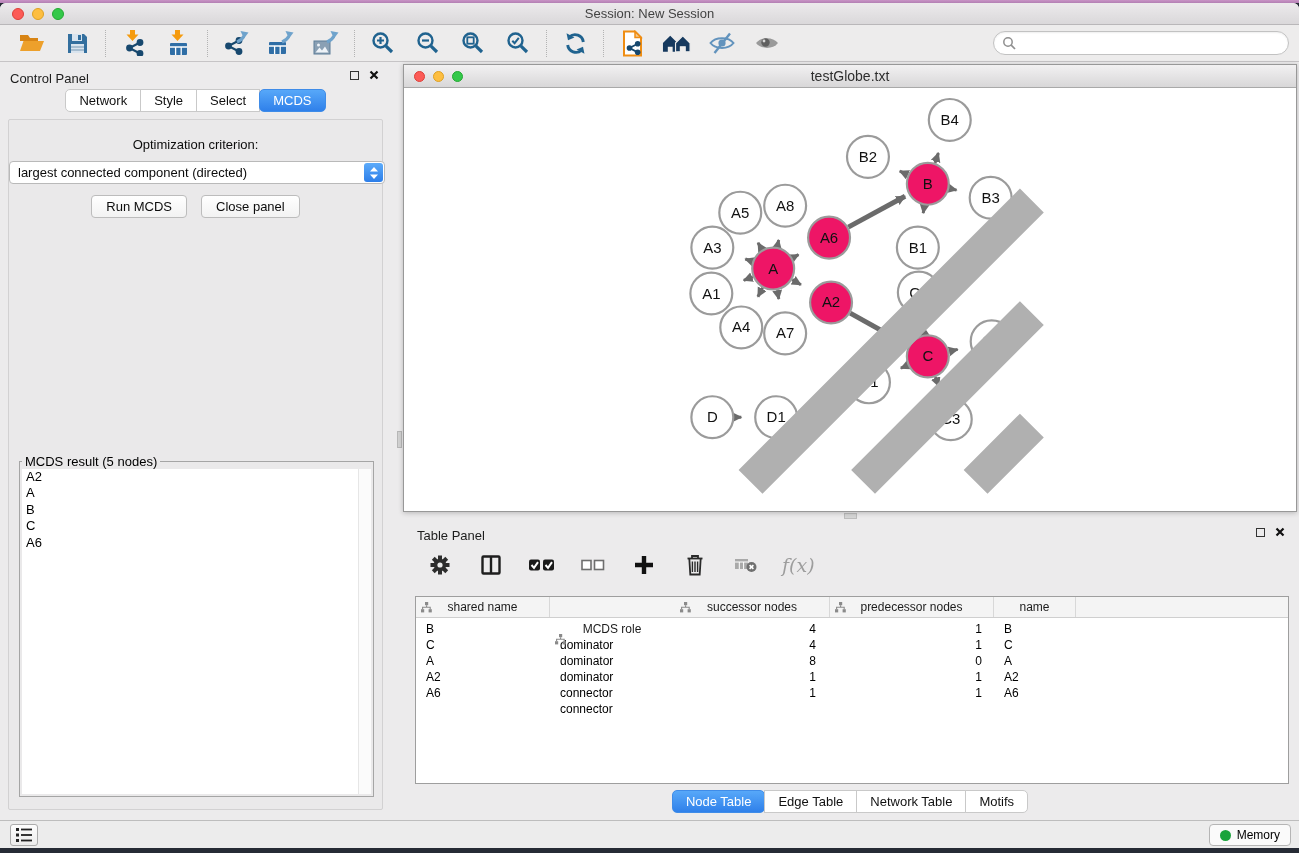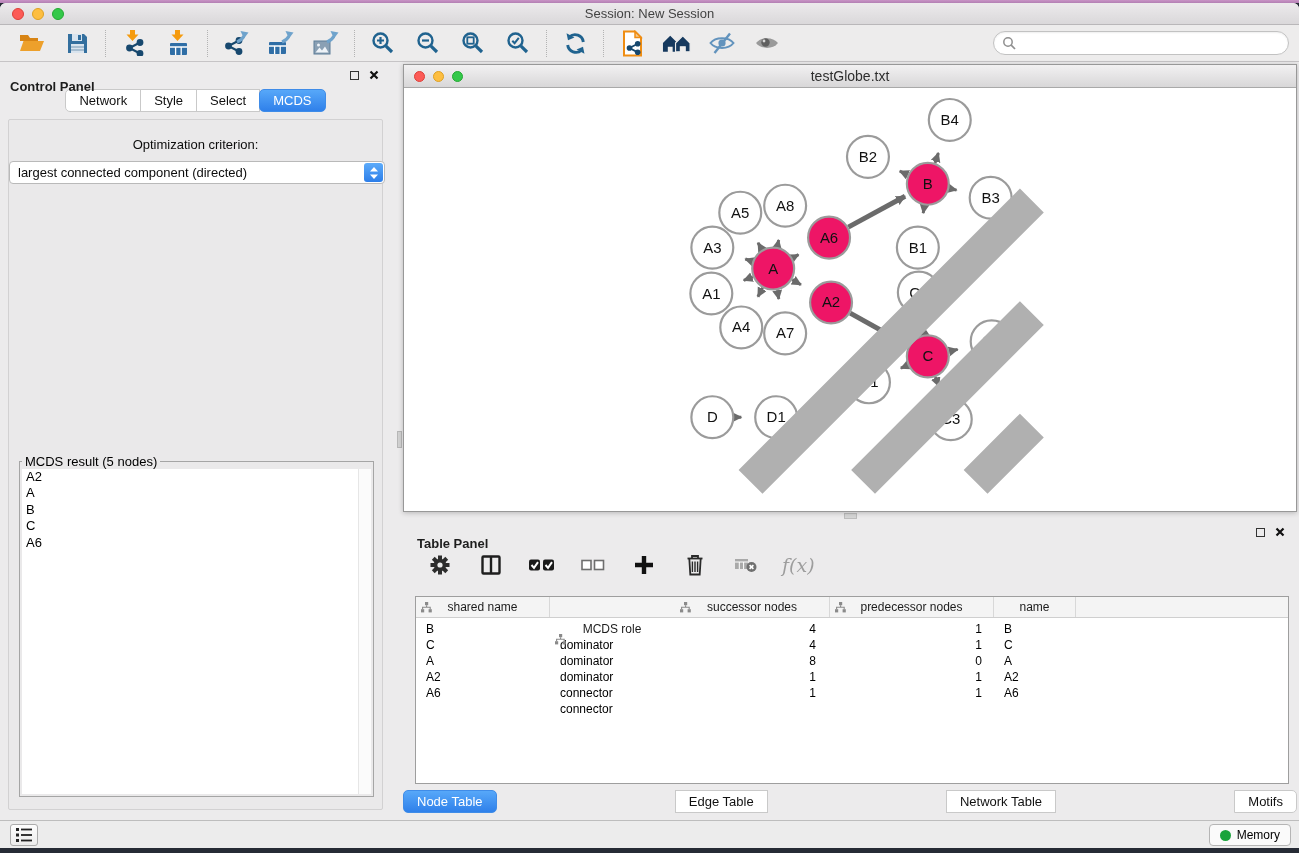--- a/index.html
+++ b/index.html
@@ -32,21 +32,21 @@
             display:flex; align-items:center; padding-left:8px;
             box-shadow:inset 0 1px 2px rgba(0,0,0,.07); }
   .search input { border:none; outline:none; flex:1; height:20px; font-size:12px; background:transparent; }
 
   
   .workspace { position:absolute; top:60px; left:0; right:0; bottom:28px; }
 
   
   .control-panel { position:absolute; left:0; top:0; width:391px; height:100%; }
   .cp-header { height:26px; position:relative; }
-  .panel-title { position:absolute; left:10px; top:16px; font-size:13px; color:#1d1d1d;font-weight:bold; }
+  .panel-title { position:absolute; left:10px; top:8px; font-size:13px; color:#1d1d1d; }
   .win-btns { position:absolute; right:12px; top:7px; display:flex; gap:10px; align-items:center; }
   .float-icon { width:9px; height:9px; border:1.5px solid #333; display:inline-block; }
   .tabs { display:flex; justify-content:center; }
   .tab { padding:3px 13px; font-size:13px; color:#111; background:#fff;
          border:1px solid #c9c9c9; margin-left:-1px; cursor:pointer; }
   .tab:first-child { border-radius:5px 0 0 5px; margin-left:0; }
   .tab:last-child { border-radius:0 5px 5px 0; }
   .tab.active { background:linear-gradient(#57a8f9,#2f80ea); color:#fff;
                 border-color:#3f8ce8; border-radius:5px; }
   .cp-body { position:absolute; left:8px; right:8px; top:56px; bottom:10px;
@@ -97,21 +97,21 @@
   .th { position:relative; display:flex; align-items:center; justify-content:center;
         border-right:1px solid #d8d8d8; font-size:12px; color:#1c1c1c; }
   .th .hicon { position:absolute; left:5px; top:5px; }
   .c0 { width:134px; } .c1 { width:125px;margin-top:32px; } .c2 { width:155px; }
   .c3 { width:164px; } .c4 { width:82px; }
   .tbody { padding-top:3px; }
   .tr { display:flex; height:16px; align-items:center; font-size:12px; color:#000; }
   .td.c0, .td.c1, .td.c4 { padding-left:10px; }
   .td.c2 { text-align:right; padding-right:14px; }
   .td.c3 { text-align:right; padding-right:12px; }
-  .tp-tabs { position:absolute; bottom:7px; left:0; right:0; display:flex; justify-content:space-between; }
+  .tp-tabs { position:absolute; bottom:7px; left:0; right:0; display:flex; justify-content:center; }
 
   
   .statusbar { position:absolute; left:0; right:0; bottom:0; height:28px;
                background:#ececec; border-top:1px solid #bdbdbd; }
   .list-btn { position:absolute; left:10px; top:3px; width:28px; height:22px;
               border:1px solid #ababab; border-radius:3px;
               background:linear-gradient(#fdfdfd,#ececec);
               display:flex; align-items:center; justify-content:center; cursor:pointer; }
   .memory-btn { position:absolute; right:8px; top:3px; height:22px; border:1px solid #b5b5b5;
                 border-radius:4px; background:#fafafa; display:flex; align-items:center;
@@ -329,20 +329,24 @@
       <div class="cp-body">
         <div class="opt-label">Optimization criterion:</div>
         <div class="select">
           <span>largest connected component (directed)</span>
           <span class="stepper">
             <svg width="10" height="14" viewBox="0 0 10 14">
               <path d="M5 1 L9 5.4 H1 z" fill="#fff"></path>
               <path d="M1 8.6 H9 L5 13 z" fill="#fff"></path>
             </svg>
           </span>
+        </div>
+        <div class="btn-row">
+          <button class="btn">Run MCDS</button>
+          <button class="btn">Close panel</button>
         </div>
         <fieldset class="mcds">
           <legend>MCDS result (5 nodes)</legend>
           <div class="mcds-list">
             <div class="mcds-item">A2</div>
             <div class="mcds-item">A</div>
             <div class="mcds-item">B</div>
             <div class="mcds-item">C</div>
             <div class="mcds-item">A6</div>
             <div class="scroll-track"></div>

